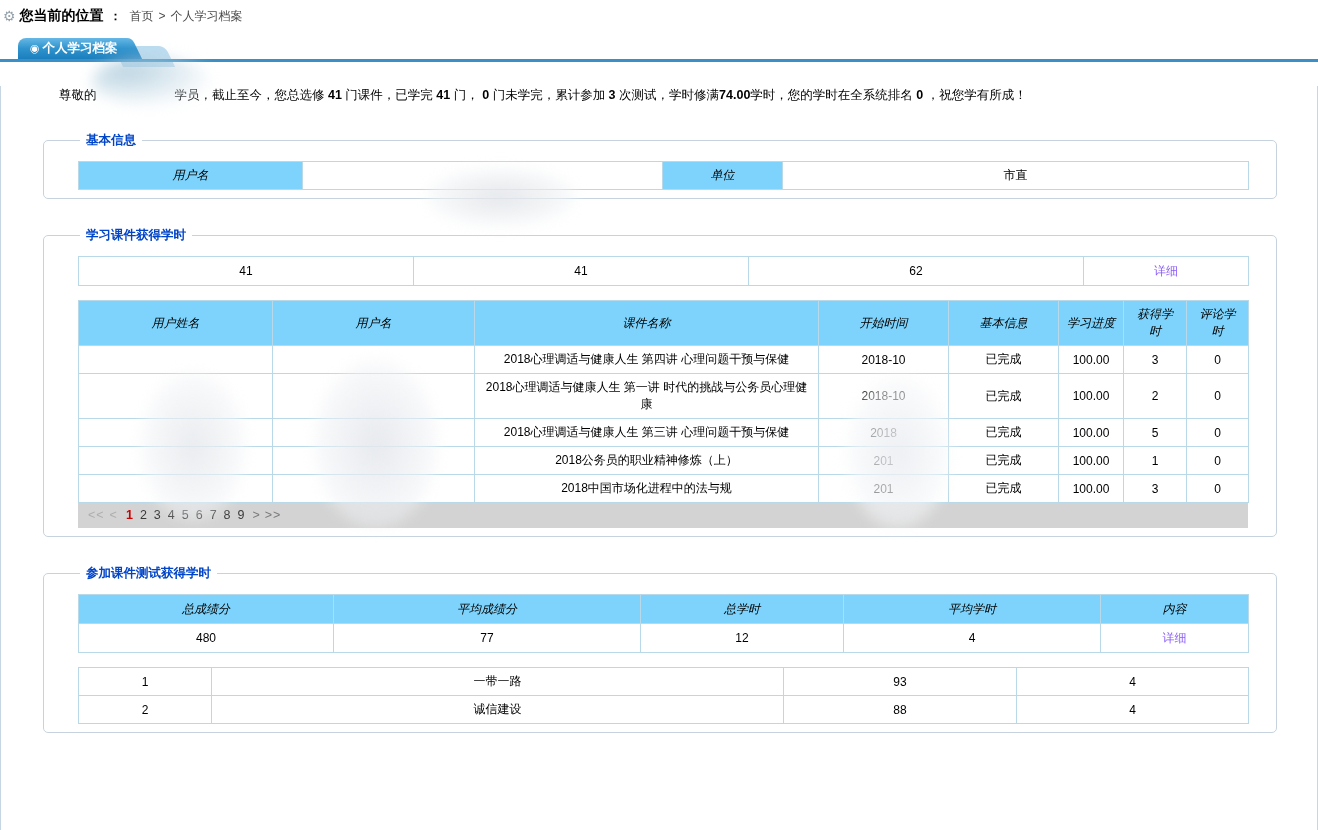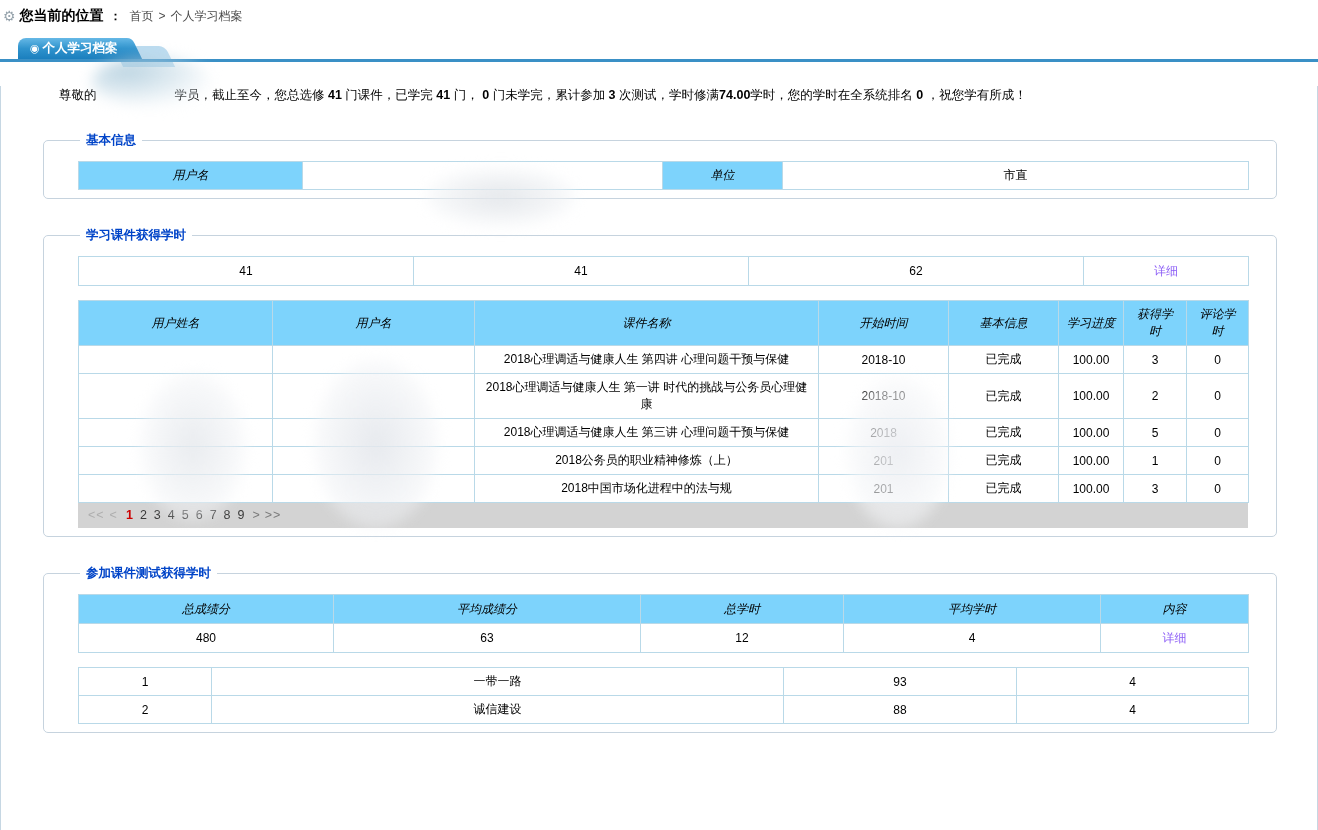--- a/index.html
+++ b/index.html
@@ -237,21 +237,21 @@
         <tbody>
             <tr>
           <td class="hd">总成绩分</td>
           <td class="hd">平均成绩分</td>
           <td class="hd">总学时</td>
           <td class="hd">平均学时</td>
           <td class="hd">内容</td>
         </tr>
         <tr>
           <td>480</td>
-          <td>63</td>
+          <td>77</td>
           <td>12</td>
           <td>4</td>
           <td><a class="detail-link">详细</a></td>
         </tr>
       </tbody>
         </table>
 
       <div class="gap-14"></div>
 
       <table class="grid">

